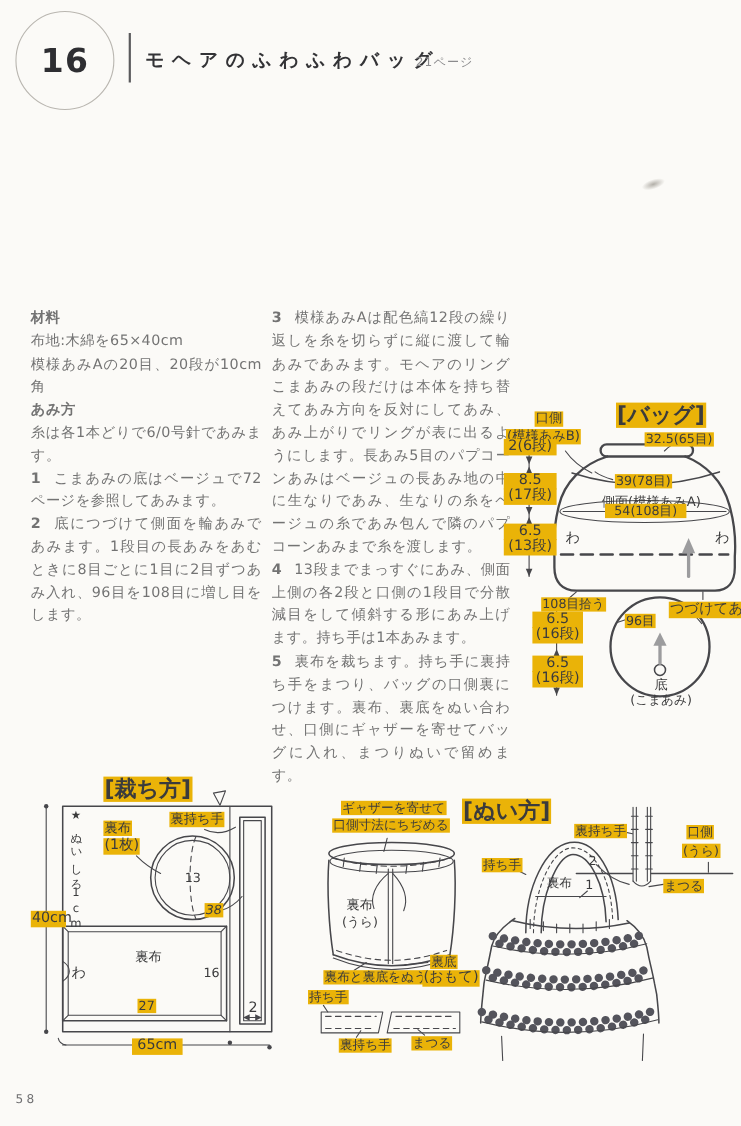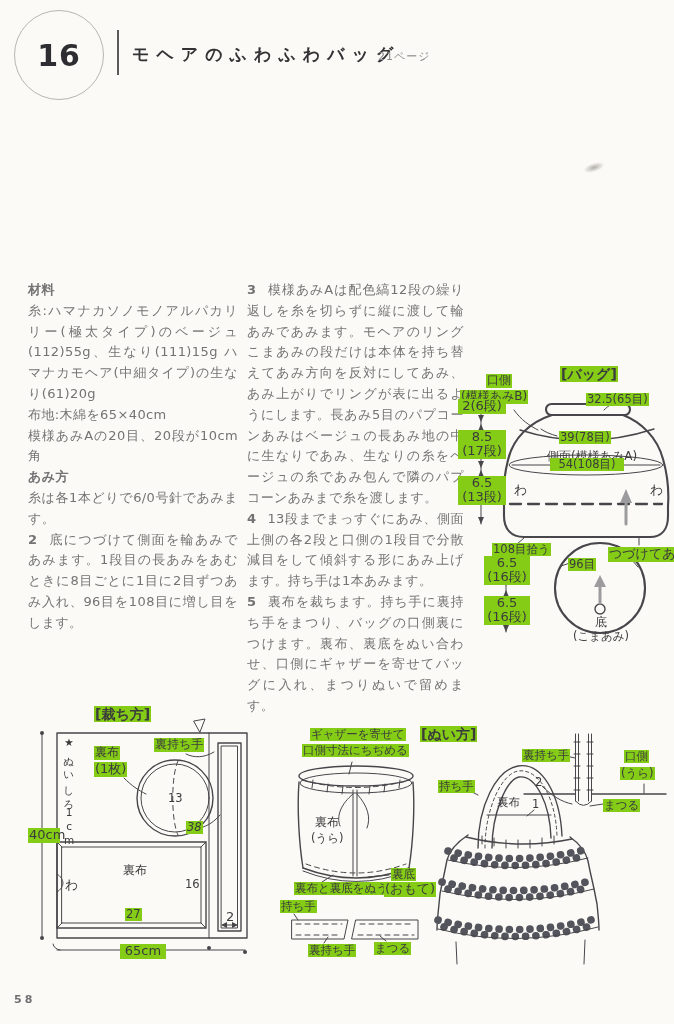--- a/index.html
+++ b/index.html
@@ -22,26 +22,26 @@
   
   .col{position:absolute;top:244px;font-size:13px;line-height:1.6;letter-spacing:0.4px;color:#737373;text-align:justify;margin-top:36px;}
   .col-left{left:28px;width:210px;}
   .col-right{left:247px;width:217px;}
   .col p{margin:0;}
   .col p.h{font-weight:bold;}
   .step .n{font-weight:bold;margin-right:11px;}
   
   .diag{position:absolute;}
   .diag svg{position:absolute;left:0;top:0;}
-  .lbl{position:absolute;color:#3b3b3c;background:#84cc16;white-space:nowrap;line-height:1.15;padding:0 1px;}
+  .lbl{position:absolute;color:#3b3b3c;background:#eab308;white-space:nowrap;line-height:1.15;padding:0 1px;}
   .nb{background:transparent;} .s11{font-size:13px;} .s115{font-size:11.5px;}
-  .s12{font-size:12px;} .s14{font-size:14px;font-weight:bold;}
+  .s12{font-size:12px;} .s14{font-size:20px;font-weight:bold;}
   .ctr{text-align:center;}
   .vtext{writing-mode:vertical-rl;text-orientation:upright;letter-spacing:2px;font-size:10.5px;}
-  .pageno{position:absolute;left:14px;top:993px;font-size:11px;color:#6f6f71;letter-spacing:3px;font-weight:bold;}
+  .pageno{position:absolute;left:14px;top:993px;font-size:11px;color:#6f6f71;letter-spacing:3px;}
   .speck{position:absolute;left:583px;top:163px;width:22px;height:9px;border-radius:50%;
     background:radial-gradient(ellipse at center,#9a968e 0%,rgba(250,249,246,0) 70%);
     transform:rotate(-18deg);opacity:.75;}
   
   svg .ln{fill:none;stroke:#47474b;stroke-width:1.4;stroke-linecap:round;stroke-linejoin:round;}
   svg .thick{stroke-width:2.1;}
   svg .thin{stroke-width:1;}
   svg .dash{stroke-dasharray:11 7;stroke-width:2.3;}
   svg .dash2{stroke-dasharray:5 4;}
   svg .dash3{stroke-dasharray:3 3;stroke-width:1;}
@@ -58,25 +58,25 @@
   <div class="issue-circle">
     <span class="issue-num">16</span>
   </div>
   <div class="hdr-divider"></div>
   <div class="pat-title">モヘアのふわふわバッグ</div>
   <div class="page-ref">21ページ</div>
   <div class="speck"></div>
 
   <div class="col col-left">
     <p class="h">材料</p>
-    <p>糸:ハマナカソノモノアルパカリリー(極太タイプ)のベージュ(112)55g、生なり(111)15g ハマナカモヘア(中細タイプ)の生なり(61)20g</p>
     <p>布地:木綿を65×40cm</p>
     <p>模様あみAの20目、20段が10cm角</p>
     <p class="h">あみ方</p>
     <p>糸は各1本どりで6/0号針であみます。</p>
+    <p class="step"><span class="n">1</span><span>こまあみの底はベージュで72ページを参照してあみます。</span></p>
     <p class="step"><span class="n">2</span><span>底につづけて側面を輪あみであみます。1段目の長あみをあむときに8目ごとに1目に2目ずつあみ入れ、96目を108目に増し目をします。</span></p>
   </div>
 
   <div class="col col-right">
     <p class="step"><span class="n">3</span><span>模様あみAは配色縞12段の繰り返しを糸を切らずに縦に渡して輪あみであみます。モヘアのリングこまあみの段だけは本体を持ち替えてあみ方向を反対にしてあみ、あみ上がりでリングが表に出るようにします。長あみ5目のパプコーンあみはベージュの長あみ地の中に生なりであみ、生なりの糸をベージュの糸であみ包んで隣のパプコーンあみまで糸を渡します。</span></p>
     <p class="step"><span class="n">4</span><span>13段までまっすぐにあみ、側面上側の各2段と口側の1段目で分散減目をして傾斜する形にあみ上げます。持ち手は1本あみます。</span></p>
     <p class="step"><span class="n">5</span><span>裏布を裁ちます。持ち手に裏持ち手をまつり、バッグの口側裏につけます。裏布、裏底をぬい合わせ、口側にギャザーを寄せてバッグに入れ、まつりぬいで留めます。</span></p>
   </div>
 
   <div class="diag" style="left:458px;top:366px;width:216px;height:300px;">

